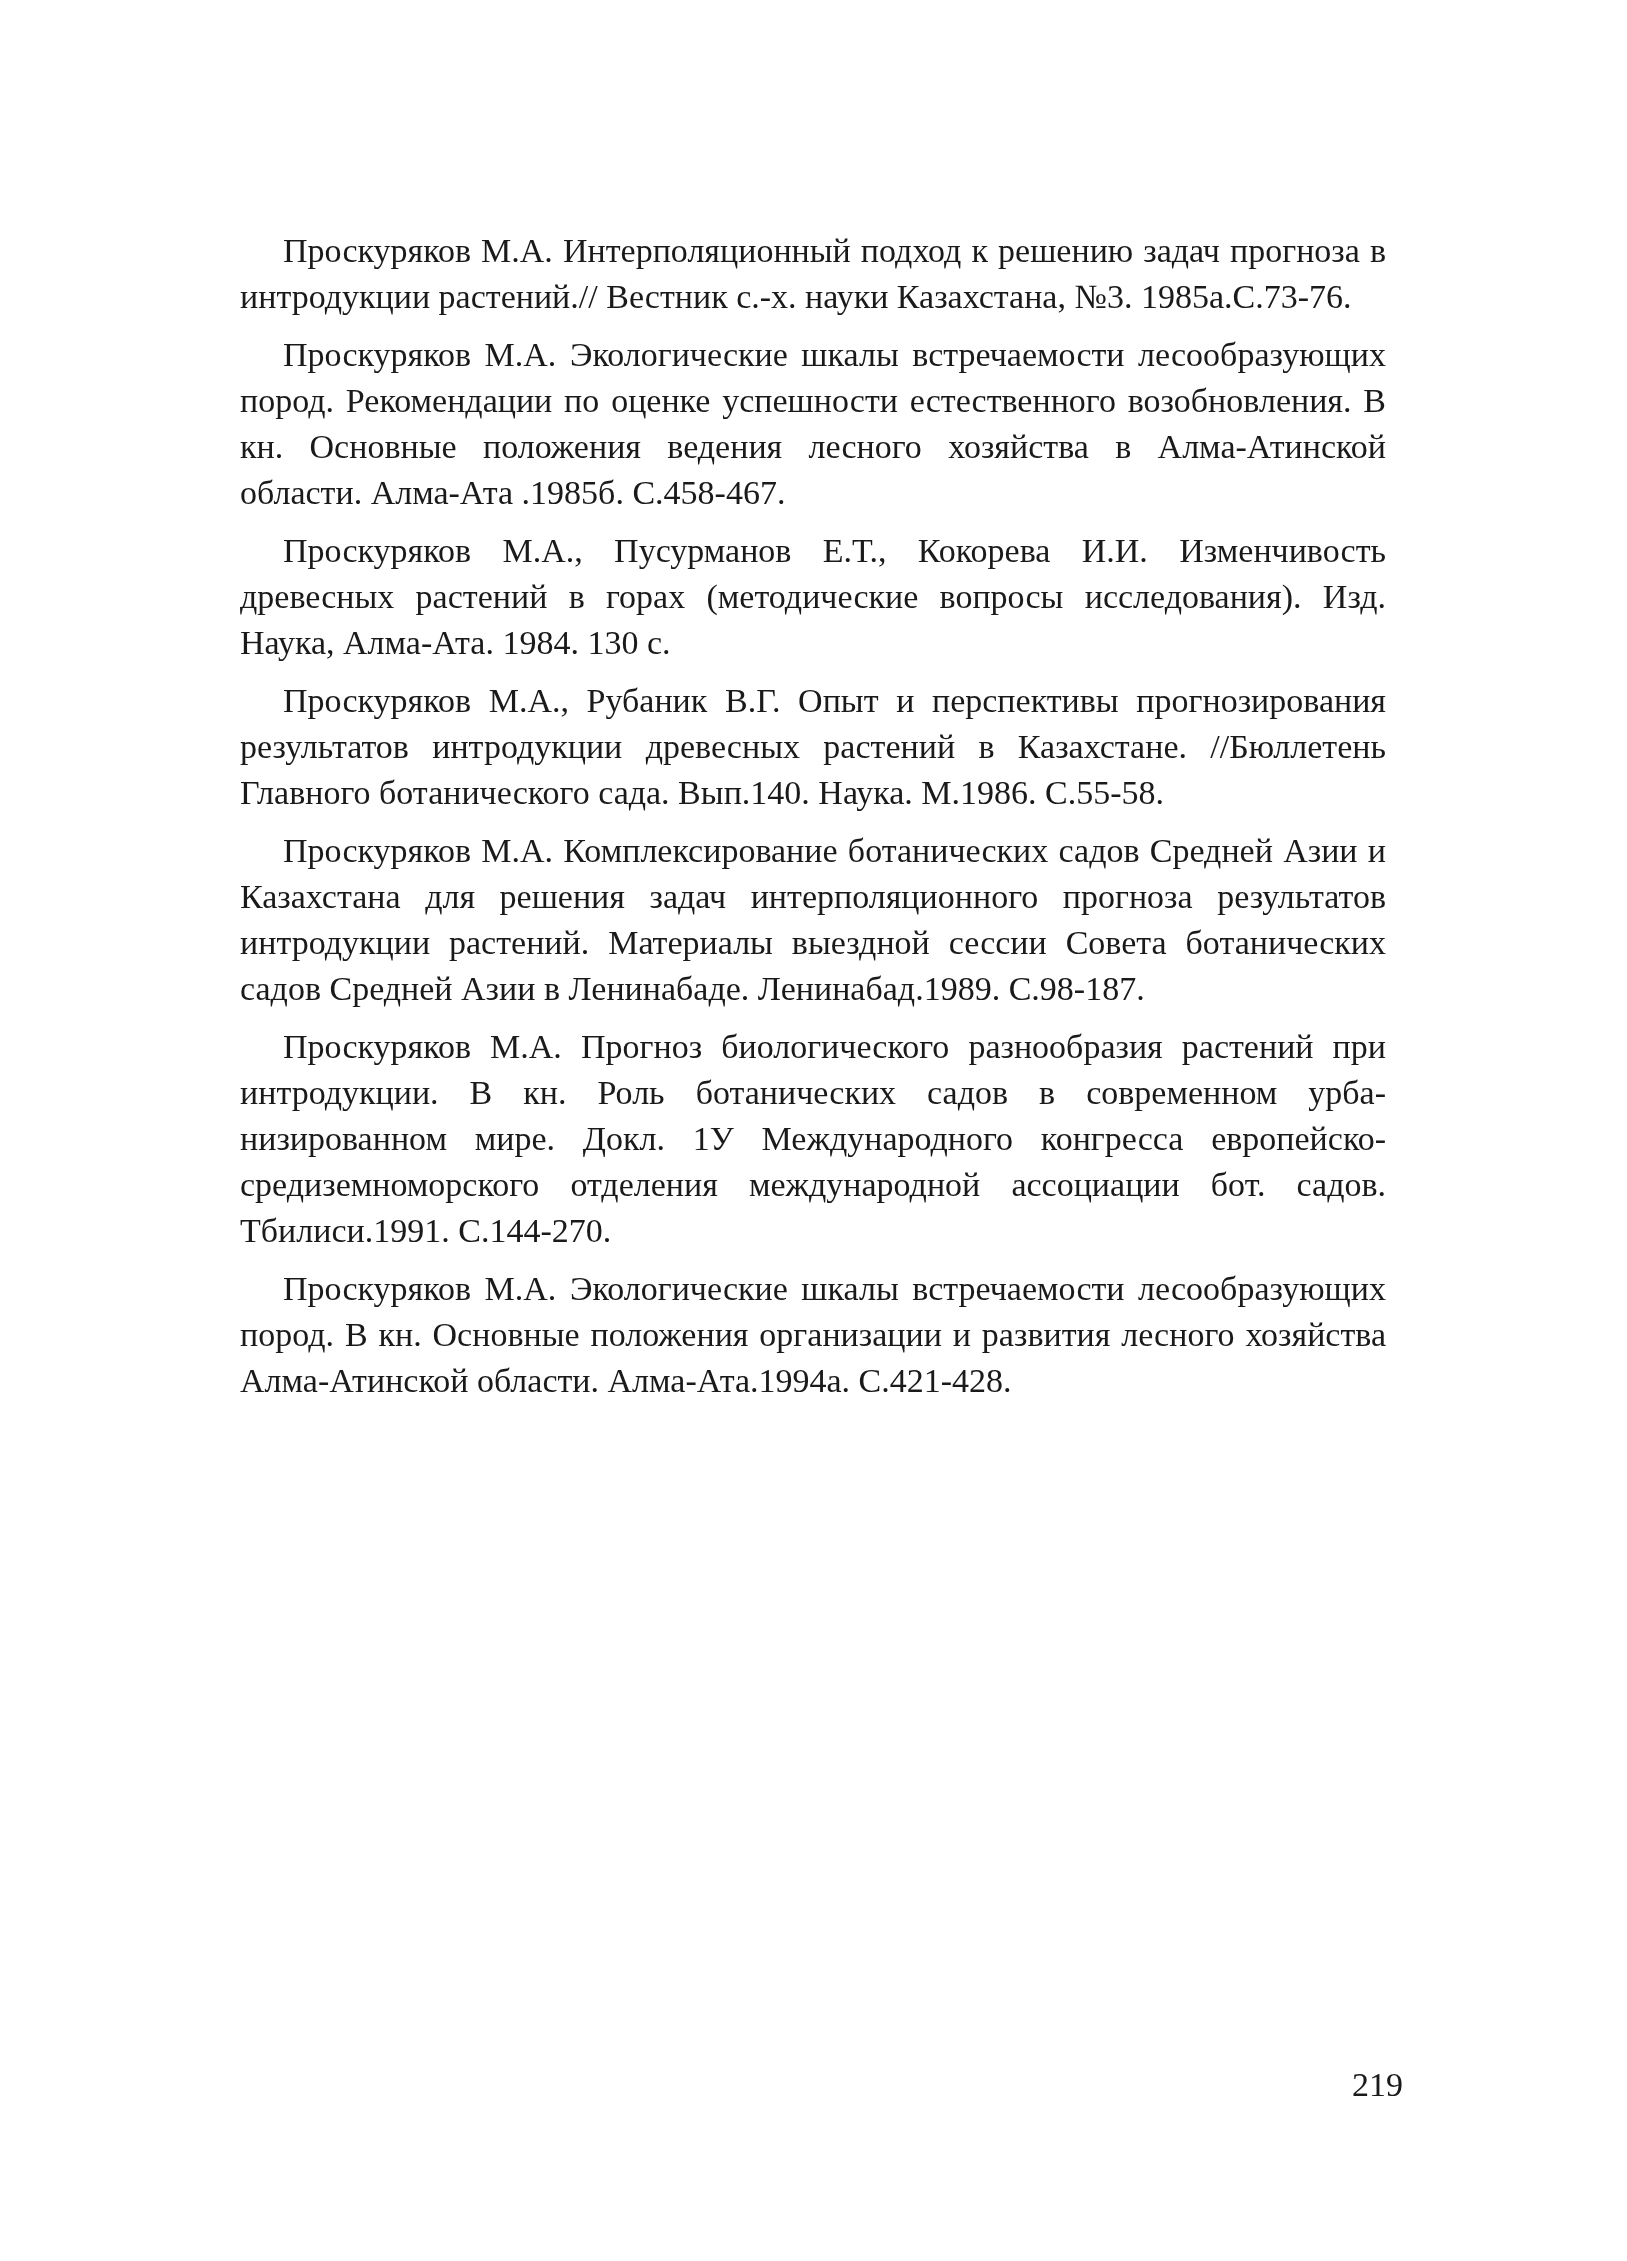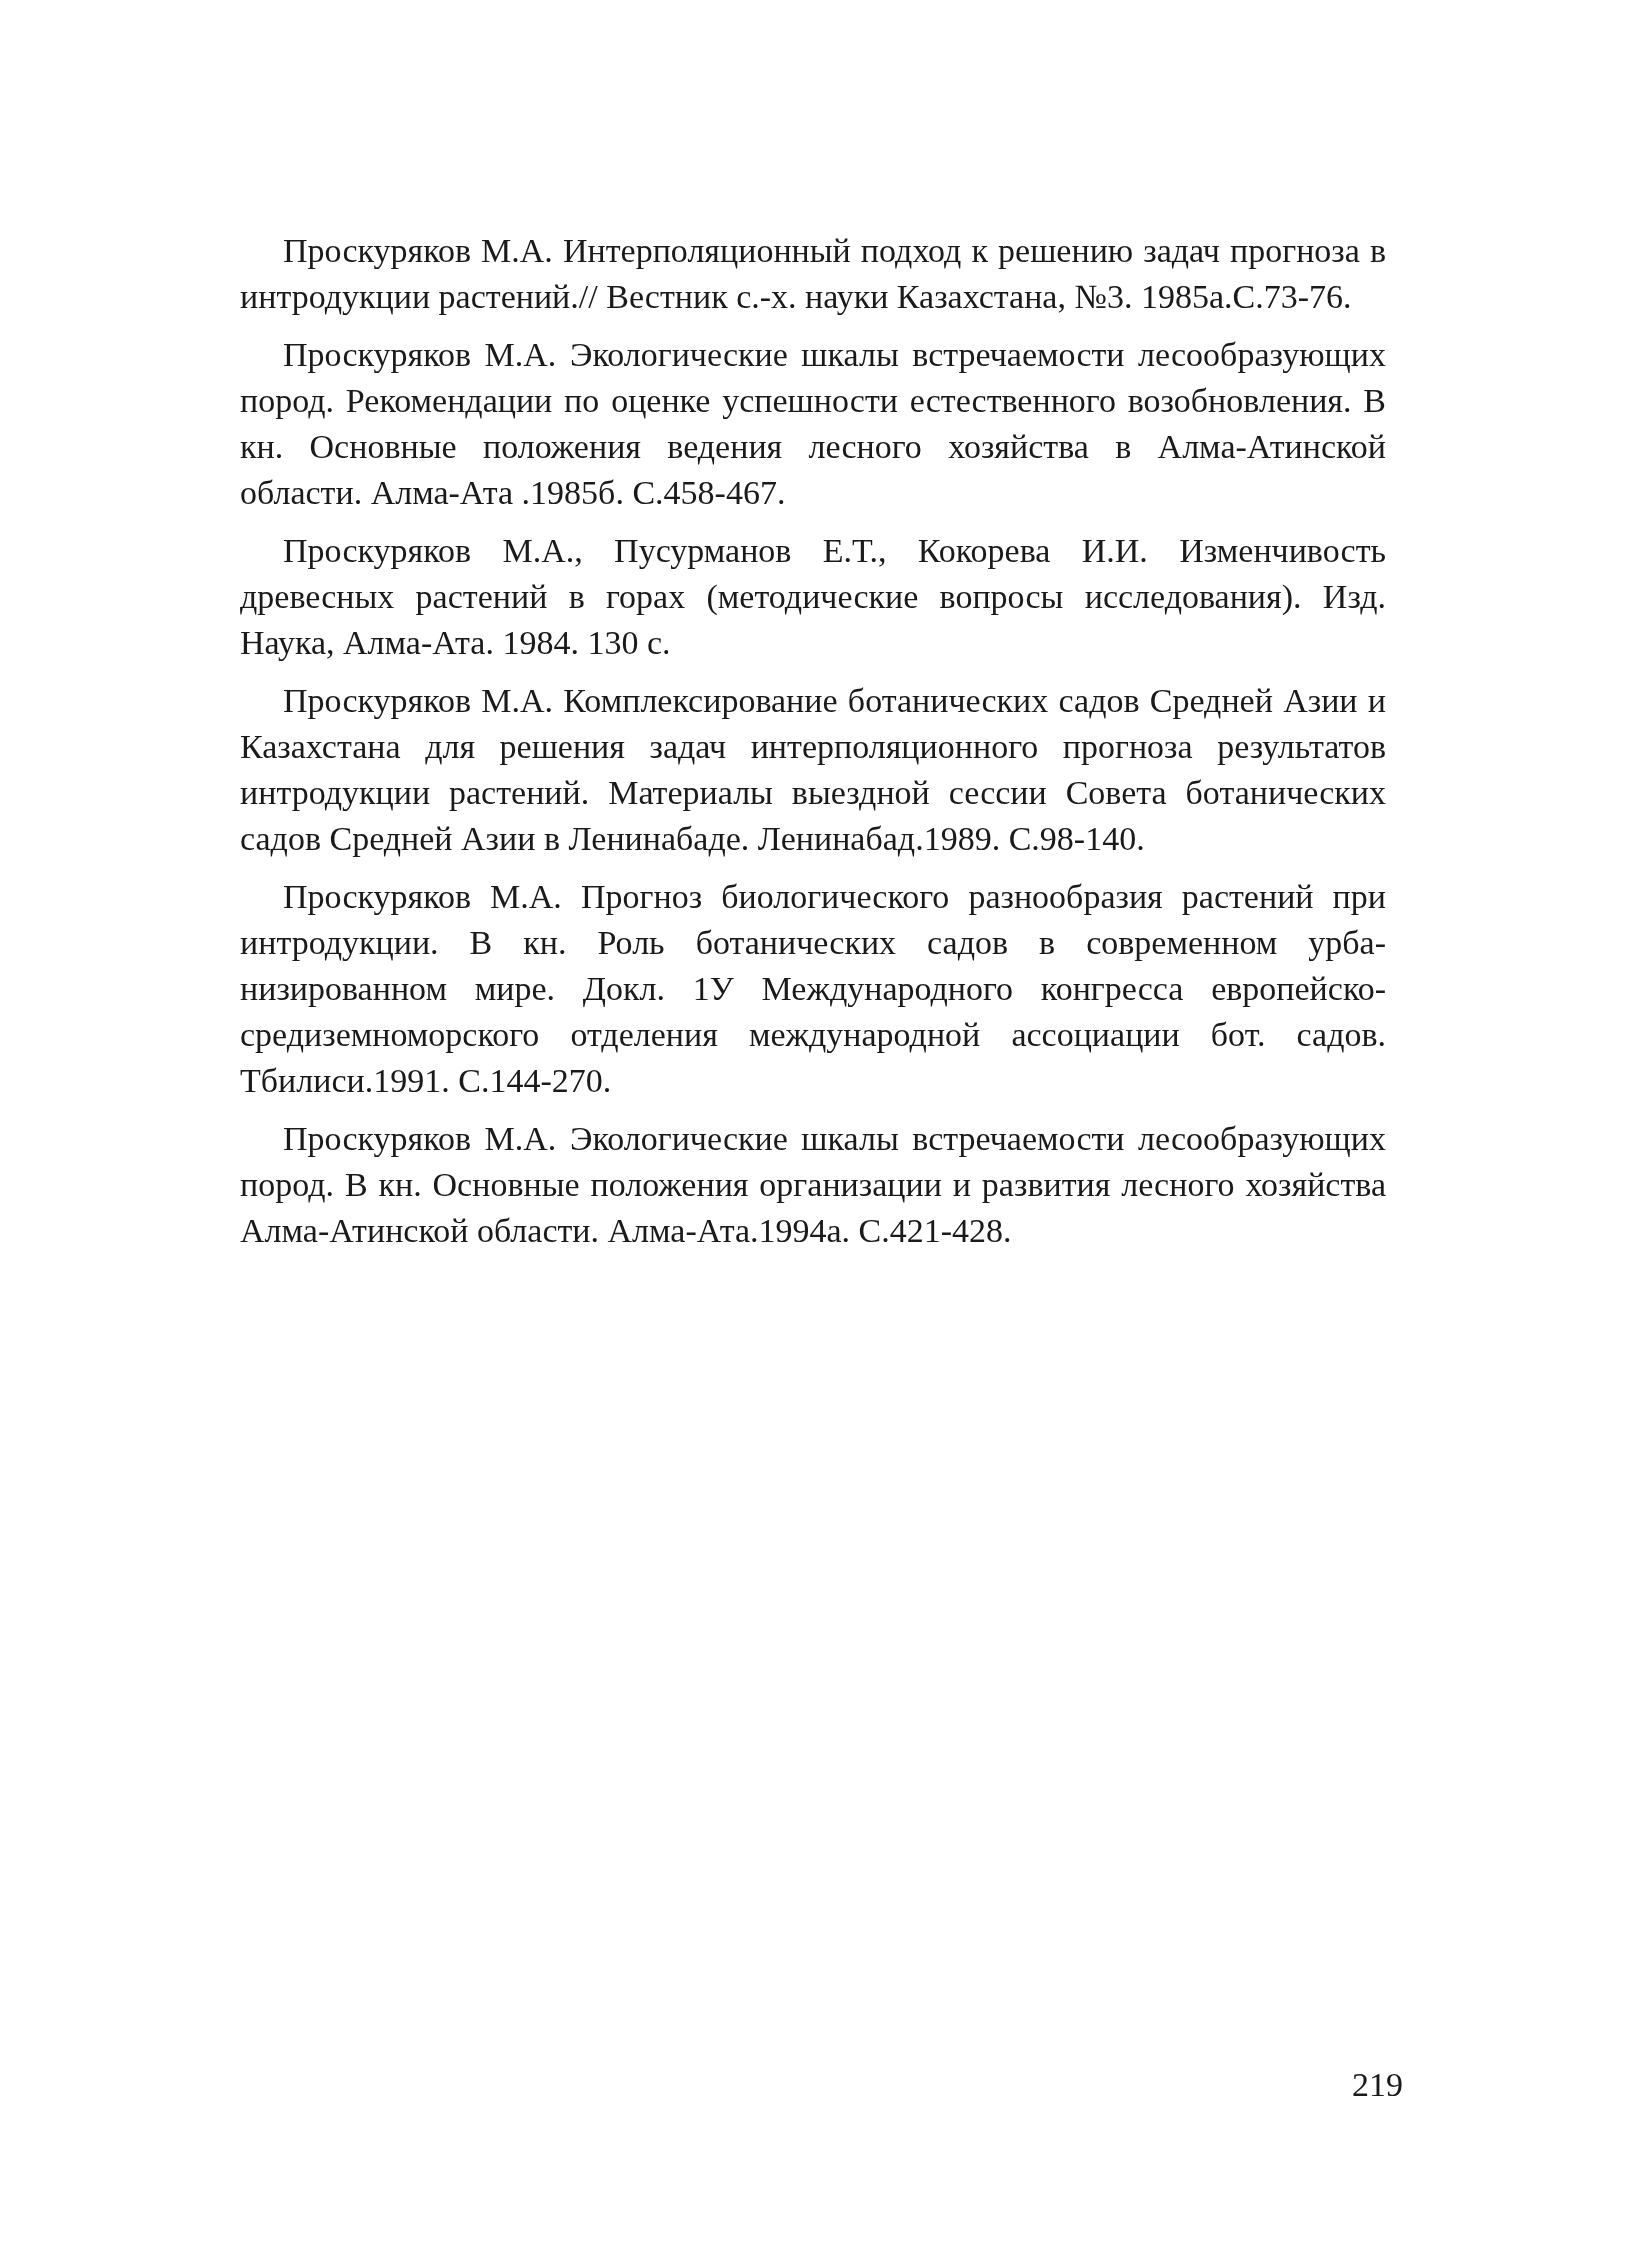--- a/index.html
+++ b/index.html
@@ -41,19 +41,20 @@
       text-align: center;
     }
   </style>
 </head>
 <body>
 
 <div class="page-content">
   <p class="bib-entry">Проскуряков М.А. Интерполяционный подход к решению задач про­гноза в интродукции растений.// Вестник с.-х. науки Казахстана, №3. 1985а.С.73-76.</p>
   <p class="bib-entry">Проскуряков М.А. Экологические шкалы встречаемости лесообразу­ющих пород. Рекомендации по оценке успешности естественного воз­обновления. В кн. Основные положения ведения лесного хозяйства в Алма-Атинской области. Алма-Ата .1985б. С.458-467.</p>
   <p class="bib-entry">Проскуряков М.А., Пусурманов Е.Т., Кокорева И.И. Изменчивость древесных растений в горах (методические вопросы исследования). Изд. Наука, Алма-Ата. 1984. 130 с.</p>
-  <p class="bib-entry">Проскуряков М.А. Комплексирование ботанических садов Средней Азии и Казахстана для решения задач интерполяционного прогноза ре­зультатов интродукции растений. Материалы выездной сессии Совета ботанических садов Средней Азии в Ленинабаде. Ленинабад.1989. С.98-140.</p>
+  <p class="bib-entry">Проскуряков М.А., Рубаник В.Г. Опыт и перспективы прогнозирова­ния результатов интродукции древесных растений в Казахстане. //Бюл­летень Главного ботанического сада. Вып.140. Наука. М.1986. С.55-58.</p>
+  <p class="bib-entry">Проскуряков М.А. Комплексирование ботанических садов Средней Азии и Казахстана для решения задач интерполяционного прогноза ре­зультатов интродукции растений. Материалы выездной сессии Совета ботанических садов Средней Азии в Ленинабаде. Ленинабад.1989. С.98-187.</p>
   <p class="bib-entry">Проскуряков М.А. Прогноз биологического разнообразия растений при интродукции. В кн. Роль ботанических садов в современном урба­низированном мире. Докл. 1У Международного конгресса европейско-средиземноморского отделения международной ассоциации бот. садов. Тбилиси.1991. С.144-270.</p>
   <p class="bib-entry">Проскуряков М.А. Экологические шкалы встречаемости лесообразу­ющих пород. В кн. Основные положения организации и развития лесно­го хозяйства Алма-Атинской области. Алма-Ата.1994а. С.421-428.</p>
 </div>
 
 <div class="page-number">219</div>
 
 
 </body></html>

